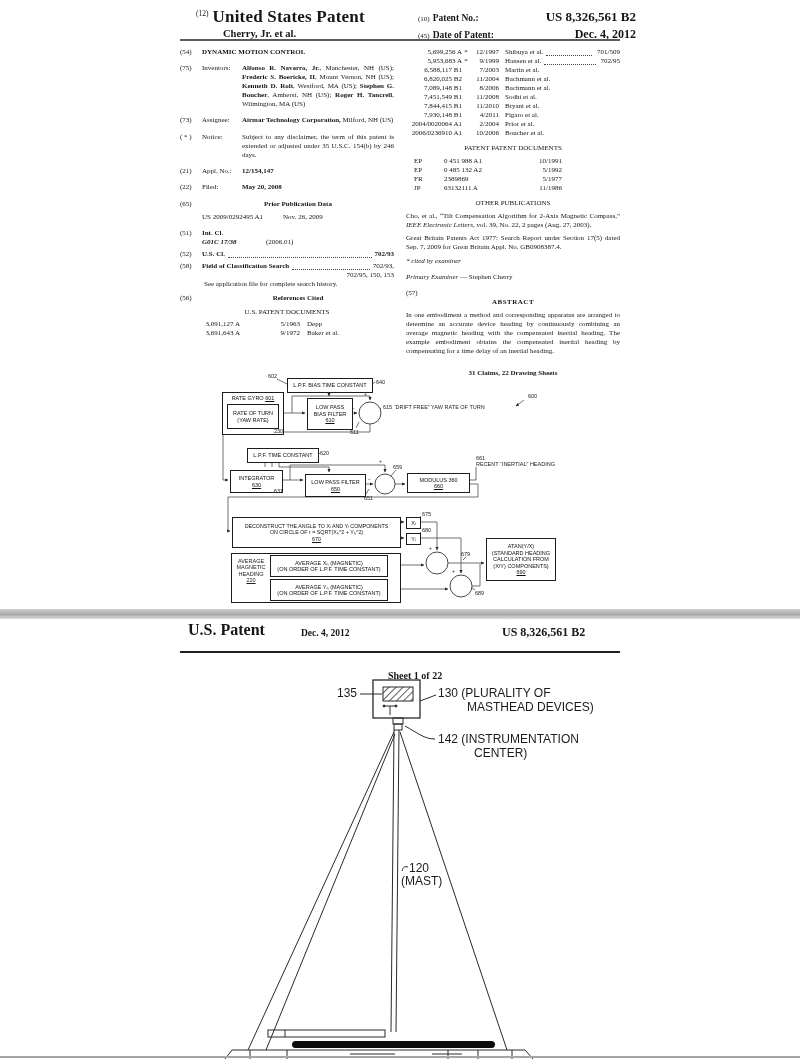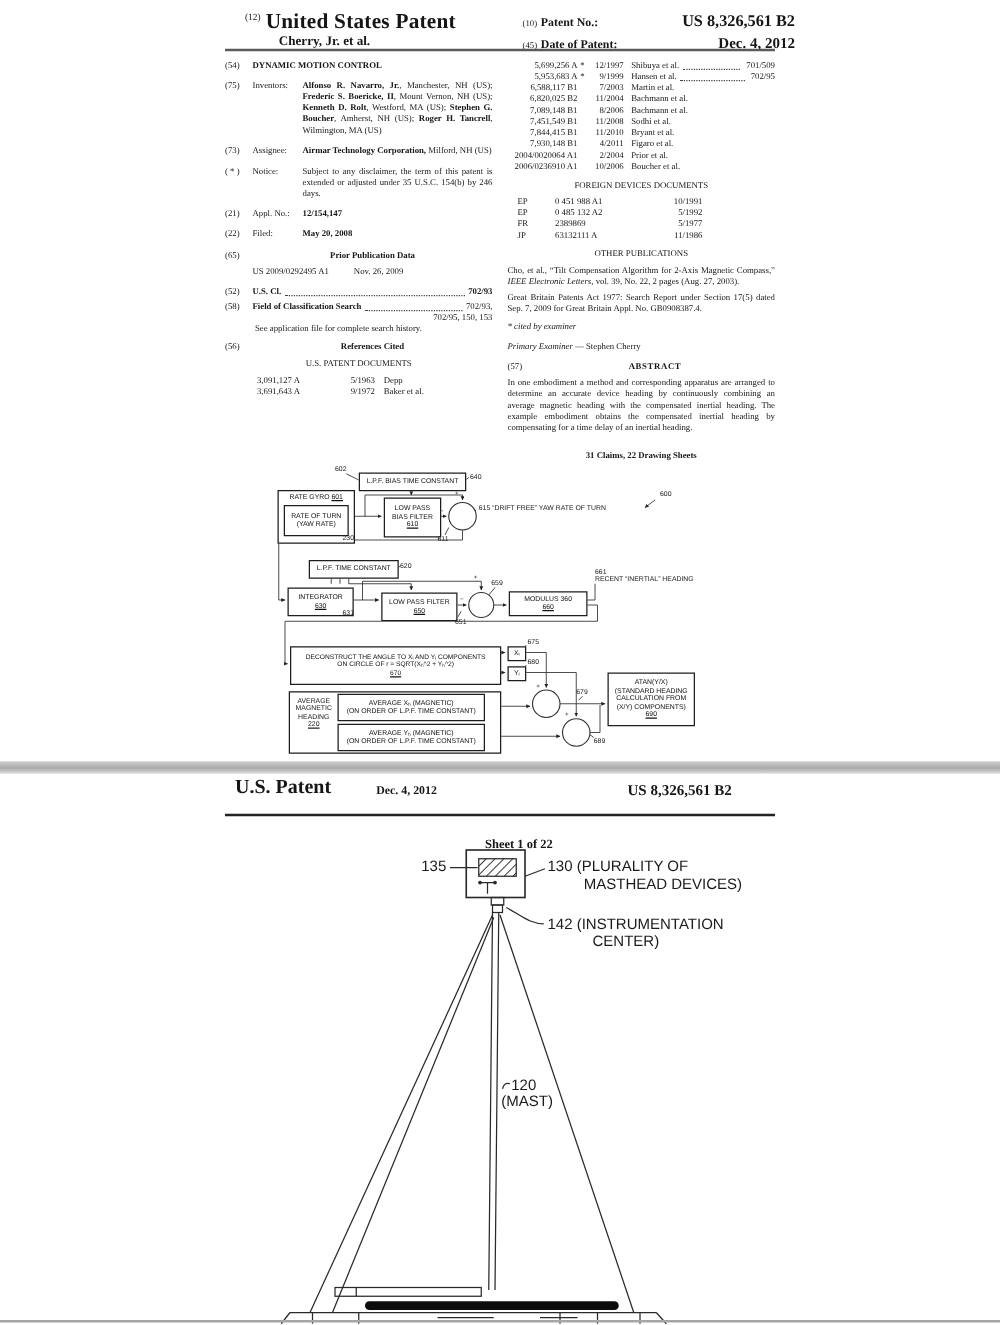--- a/index.html
+++ b/index.html
@@ -131,20 +131,29 @@
       <div class="sec" style="margin-bottom:4px;">
         <span class="num">(65)</span>
         <span class="grow center bold">Prior Publication Data</span>
       </div>
       <div class="sec" style="margin-left:22px;">
         <span>US 2009/0292495 A1</span>
         <span style="width:20px;"></span>
         <span>Nov. 26, 2009</span>
       </div>
       <div class="sec" style="margin-bottom:3px;">
+        <span class="num">(51)</span>
+        <span class="grow">
+          <span class="bold">Int. Cl.</span><br>
+          <span class="bold it">G01C 17/38</span>
+          <span style="display:inline-block;width:26px;"></span>
+          <span>(2006.01)</span>
+        </span>
+      </div>
+      <div class="sec" style="margin-bottom:3px;">
         <span class="num">(52)</span>
         <span class="grow" style="display:flex;">
           <span class="bold">U.S. Cl.</span>
           <span class="leader"></span>
           <span class="bold">702/93</span>
         </span>
       </div>
       <div class="sec" style="margin-bottom:3px;">
         <span class="num">(58)</span>
         <span class="grow">
@@ -233,21 +242,21 @@
           <span class="dt">2/2004</span>
           <span class="nm">Prior et al.</span>
         </div>
       <div class="refrow">
           <span class="no">2006/0236910 A1</span>
           <span class="st"></span>
           <span class="dt">10/2006</span>
           <span class="nm">Boucher et al.</span>
         </div>
 
-      <div class="subhead" style="margin-top:6px;">FOREIGN DEVICES DOCUMENTS</div>
+      <div class="subhead" style="margin-top:6px;">PATENT PATENT DOCUMENTS</div>
       <div class="frow">
           <span class="cc">EP</span>
           <span class="no">0 451 988 A1</span>
           <span class="dt">10/1991</span>
         </div>
       <div class="frow">
           <span class="cc">EP</span>
           <span class="no">0 485 132 A2</span>
           <span class="dt">5/1992</span>
         </div>
@@ -260,21 +269,21 @@
           <span class="cc">JP</span>
           <span class="no">63132111 A</span>
           <span class="dt">11/1986</span>
         </div>
 
       <div class="subhead" style="margin-top:6px;">OTHER PUBLICATIONS</div>
       <p class="p"><span>Cho, et al., “Tilt Compensation Algorithm for 2-Axis Magnetic Compass,” </span><span class="it">IEEE Electronic Letters</span><span>, vol. 39, No. 22, 2 pages (Aug. 27, 2003).</span></p>
       <p class="p">Great Britain Patents Act 1977: Search Report under Section 17(5) dated Sep. 7, 2009 for Great Britain Appl. No. GB0908387.4.</p>
       <p class="p it" style="margin-top:6px;">* cited by examiner</p>
       <p class="p" style="margin-top:7px;"><span class="it">Primary Examiner</span><span> — Stephen Cherry</span></p>
-      <div class="sec" style="margin-top:7px;margin-bottom:4px;">
+      <div class="sec" style="margin-top:7px;margin-bottom:4px;flex-direction:column;">
         <span class="num">(57)</span>
         <span class="grow center bold" style="letter-spacing:.5px;">ABSTRACT</span>
       </div>
       <p class="p">In one embodiment a method and corresponding apparatus are arranged to determine an accurate device heading by continuously combining an average magnetic heading with the compensated inertial heading. The example embodiment obtains the compensated inertial heading by compensating for a time delay of an inertial heading.</p>
       <div class="center bold" style="margin-top:13px;">31 Claims, 22 Drawing Sheets</div>
     </div>
   </div>
 
   <div id="diag" class="abs">
     <svg width="440" height="238" viewBox="0 0 440 238">

